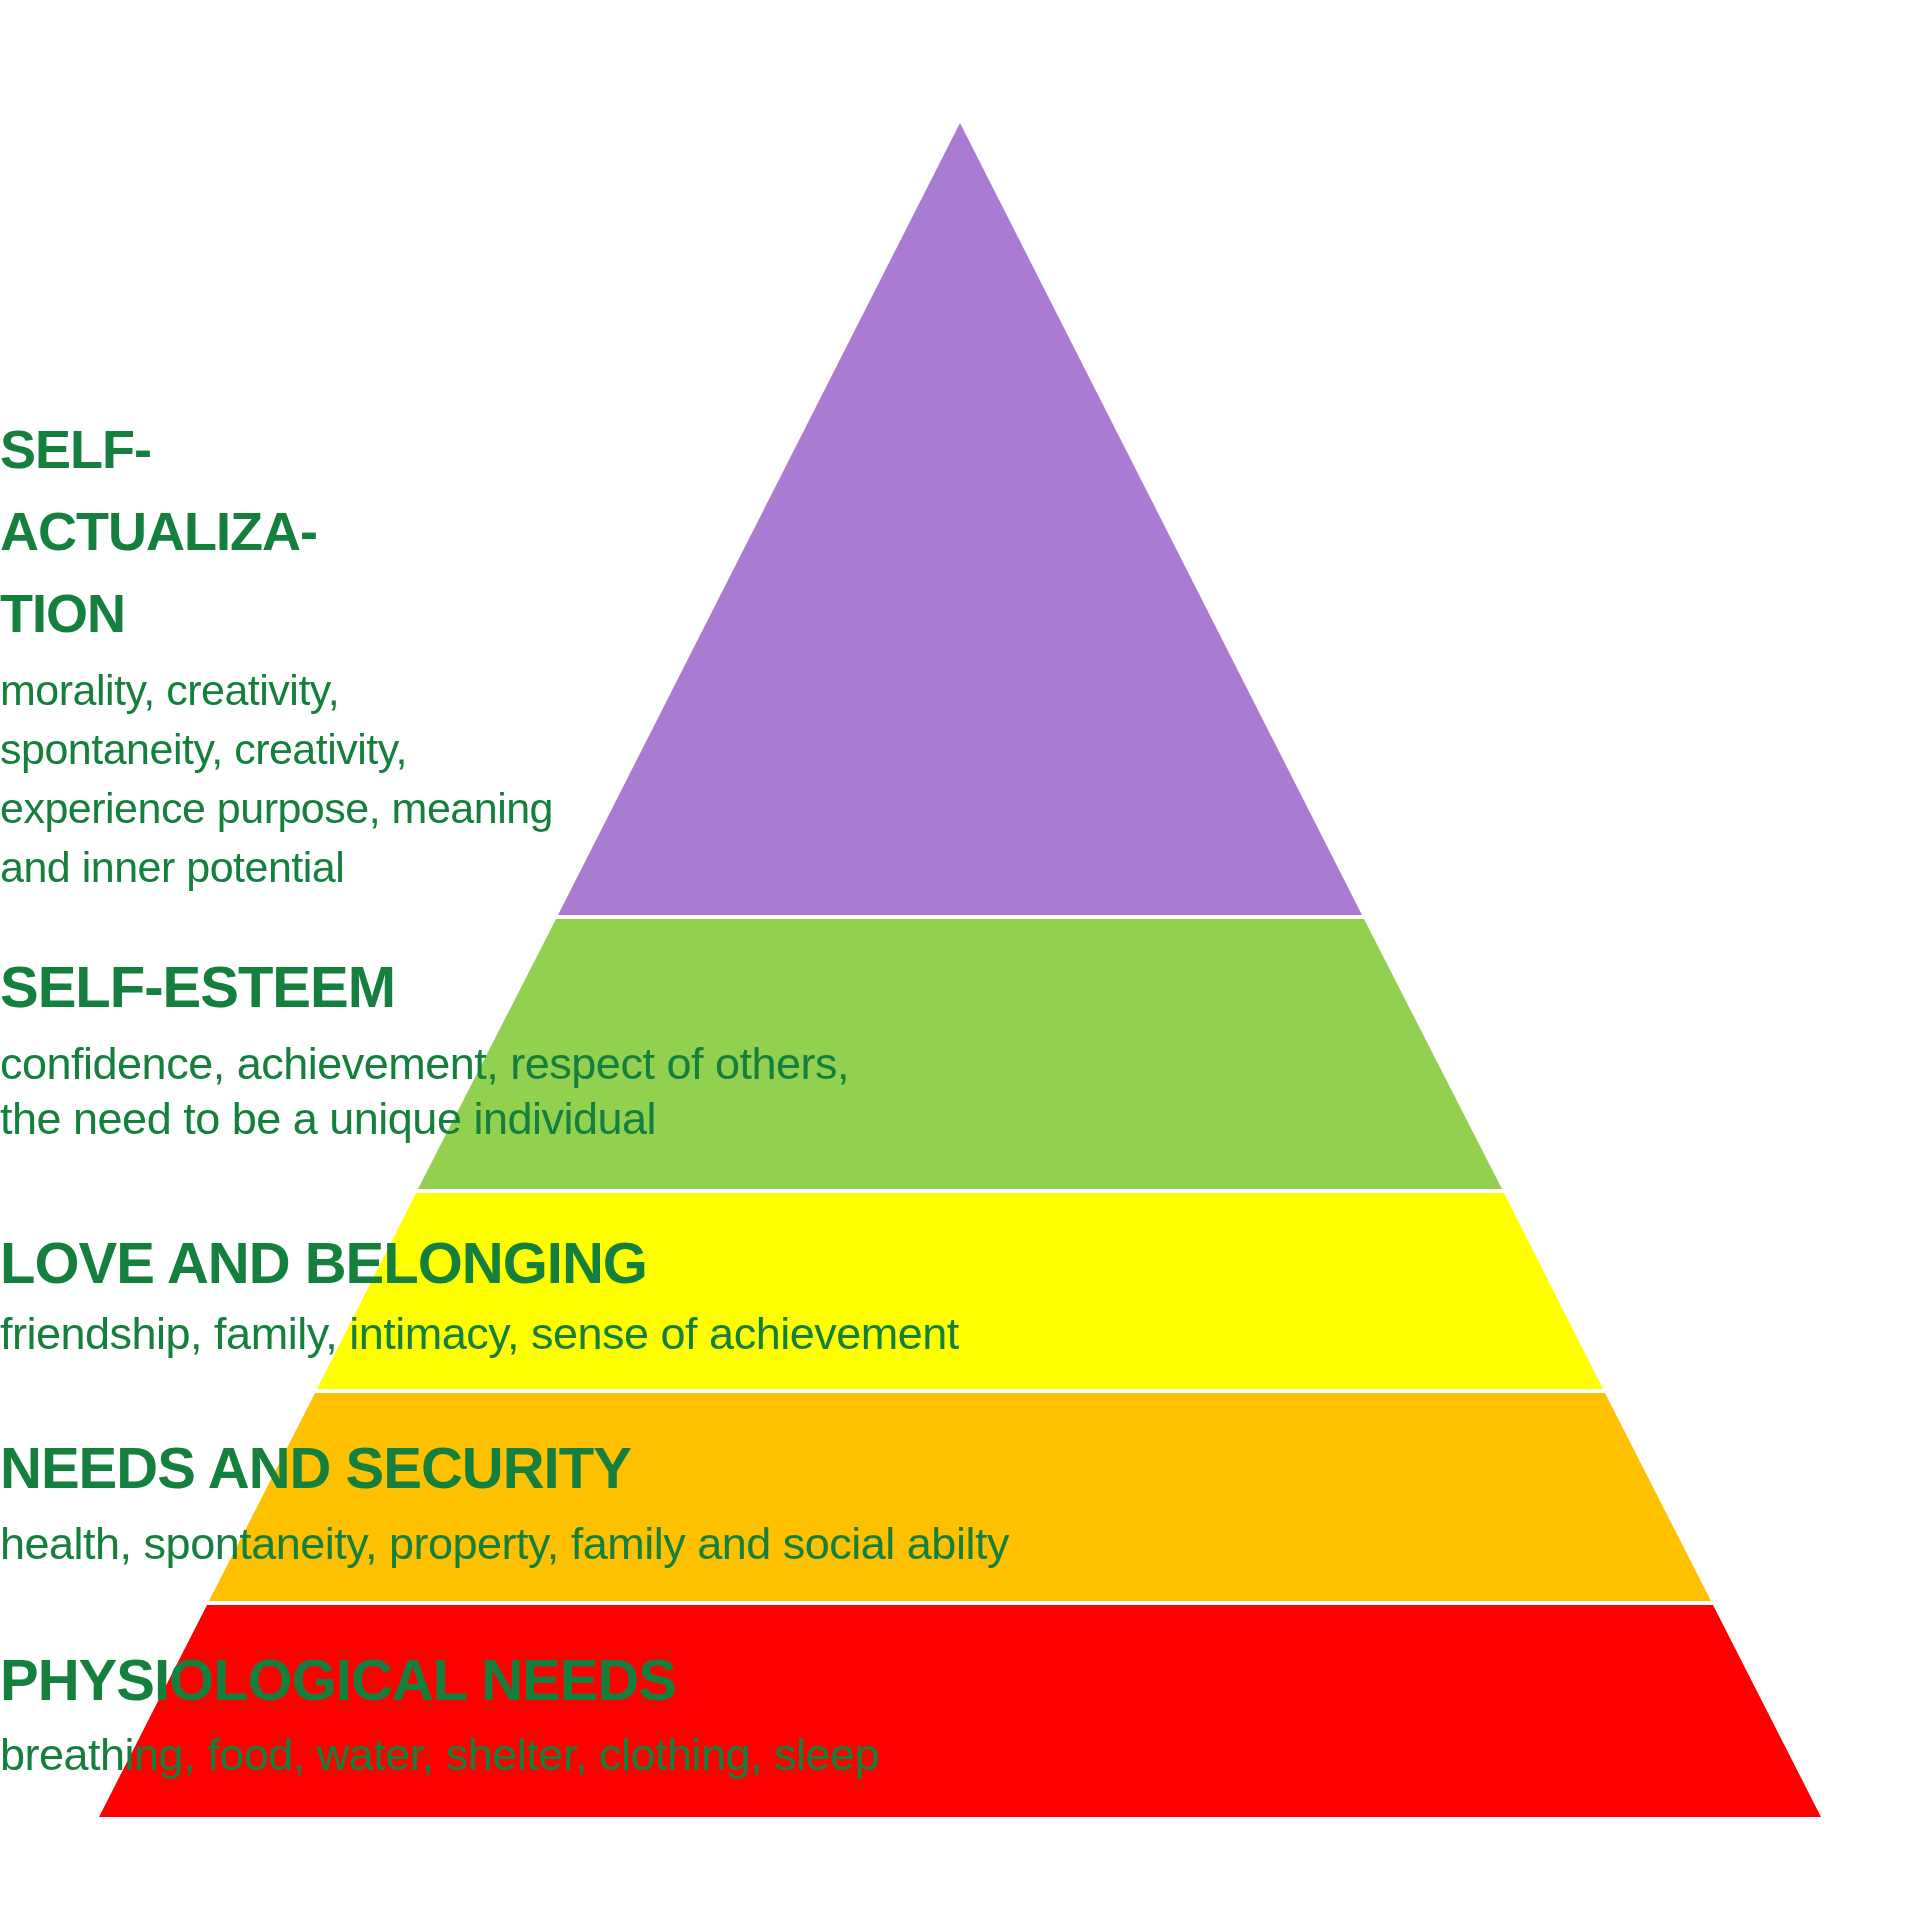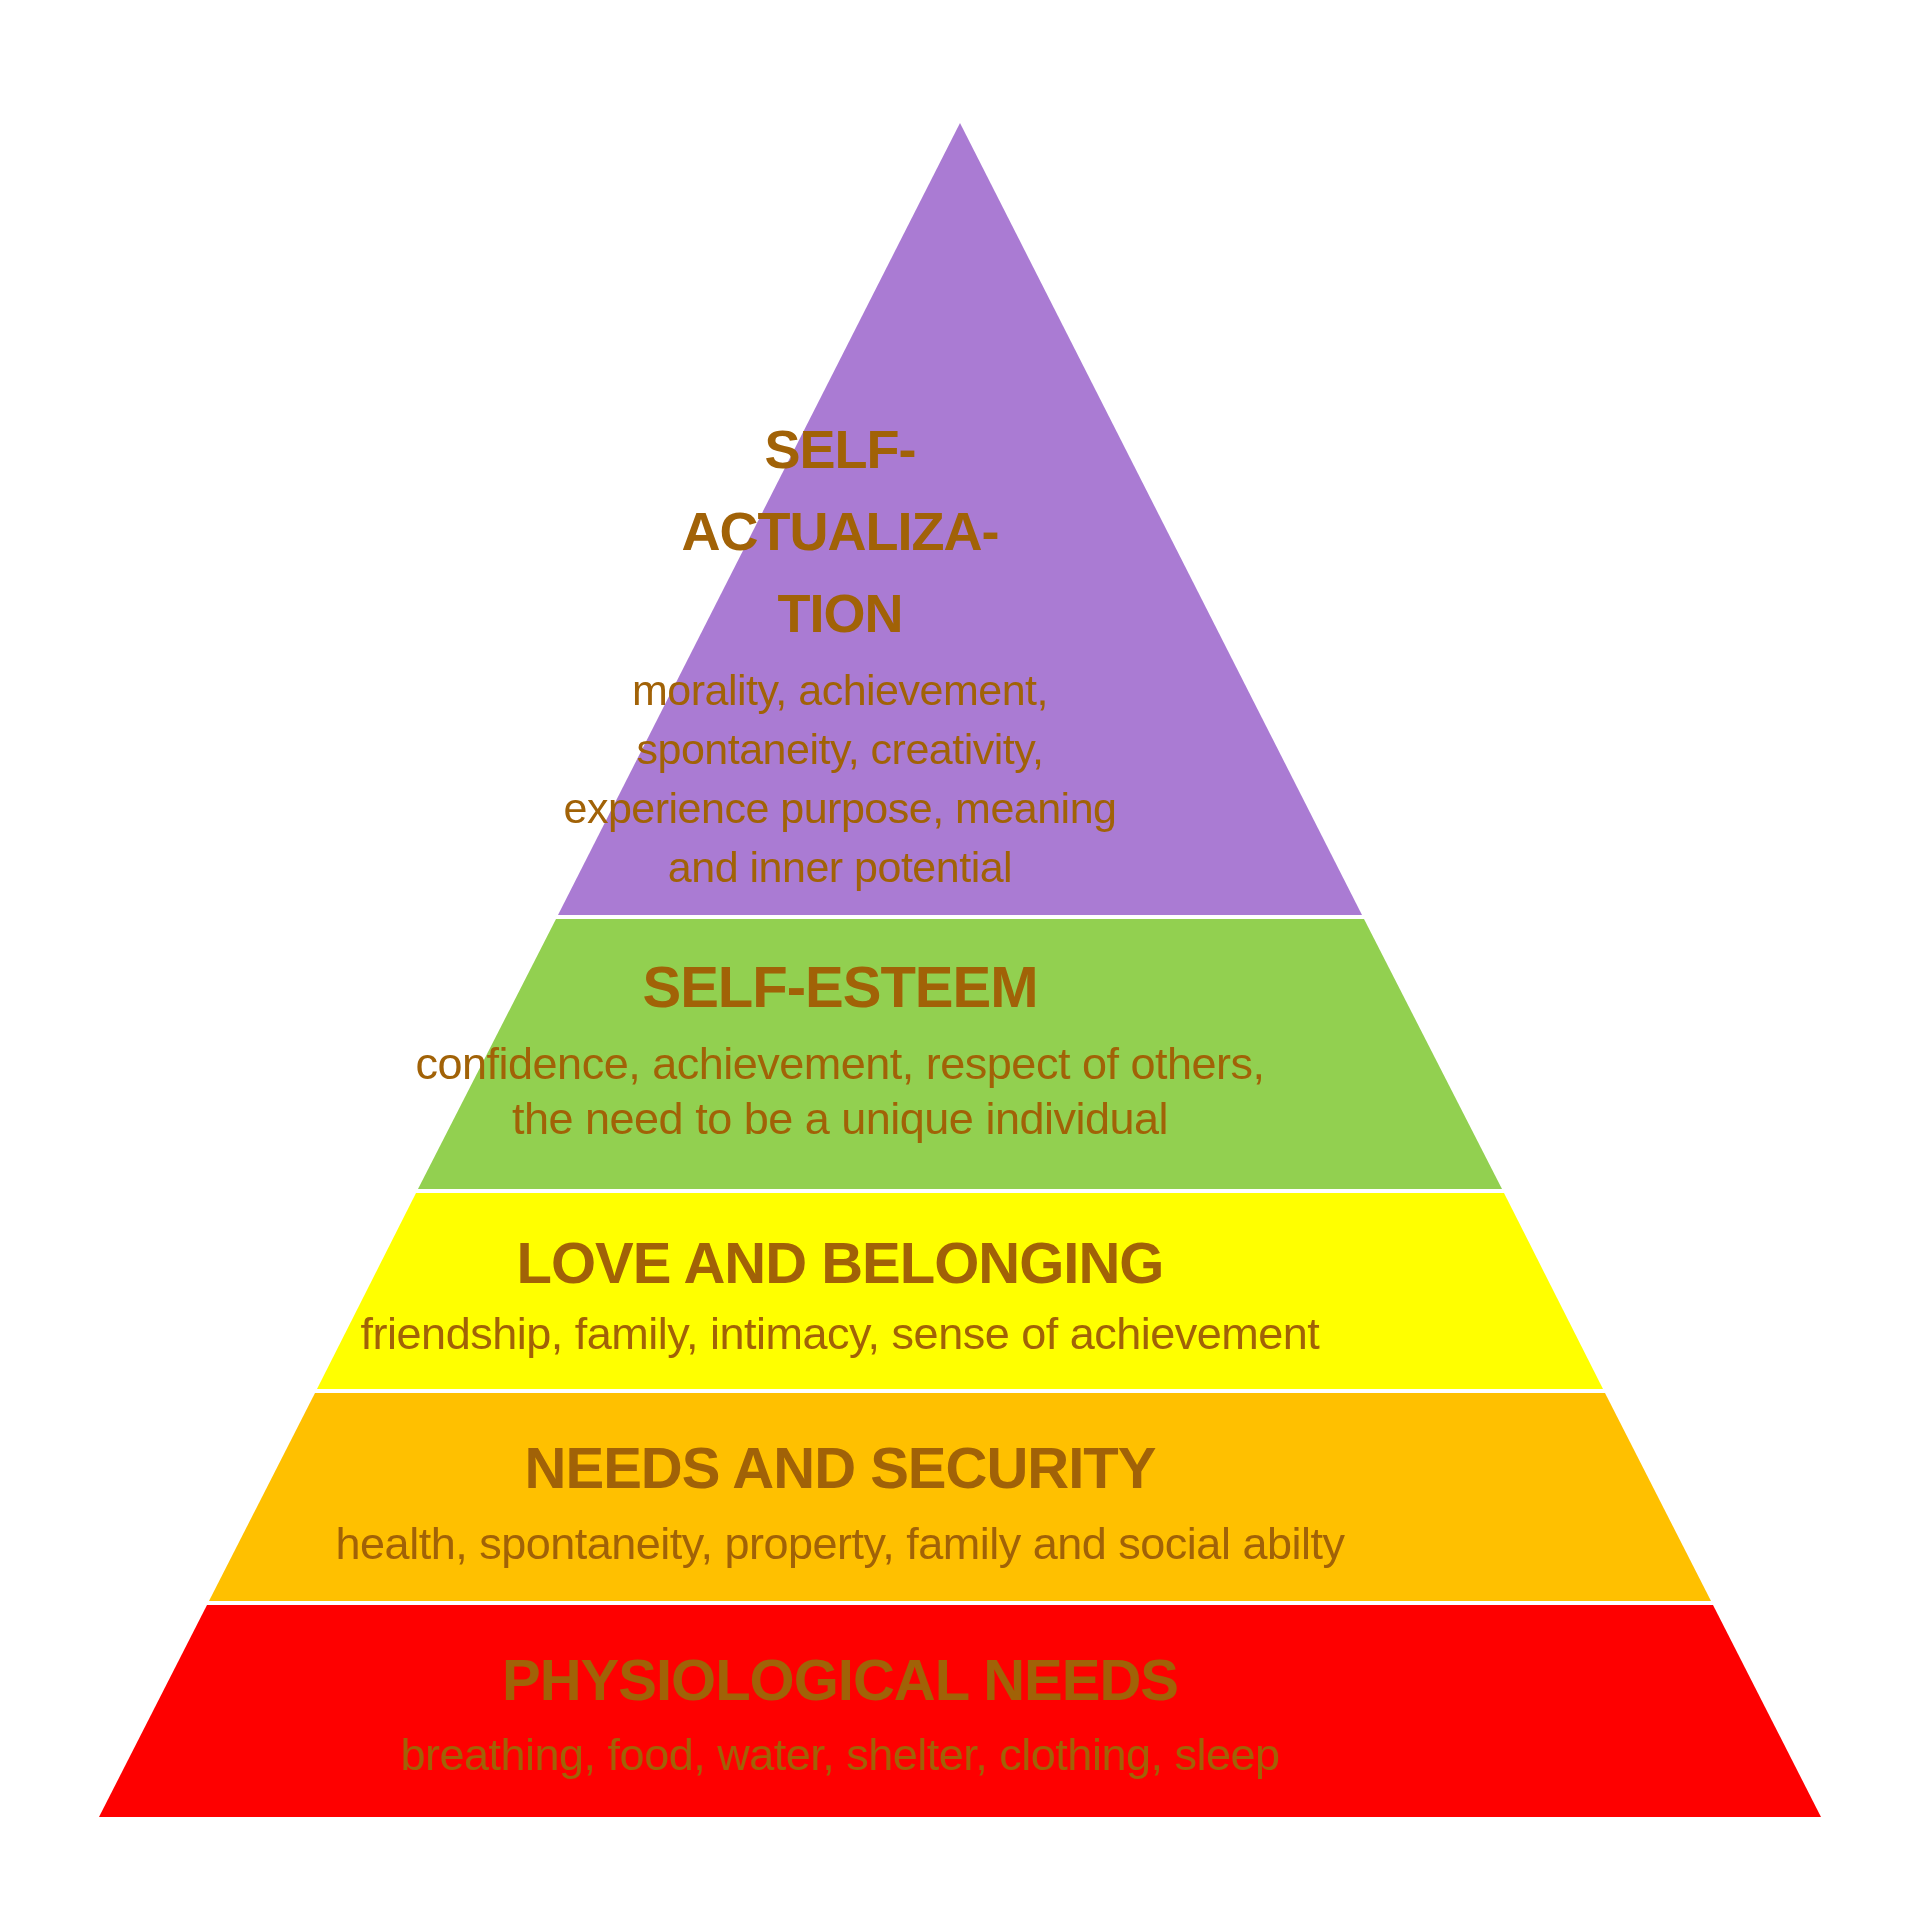--- a/index.html
+++ b/index.html
@@ -21,22 +21,22 @@
     position: absolute;
     top: 0;
     left: 0;
     width: 1920px;
     height: 1920px;
   }
   .level-text {
     position: absolute;
     left: 0;
     width: 1680px;
-    text-align: center;
-    color: #a16207;
+    text-align: left;
+    color: #15803d;
     white-space: nowrap;
   }
   .level-title {
     font-weight: 700;
     letter-spacing: -1px;
   }
   .level-desc {
     font-weight: 400;
     letter-spacing: -0.5px;
   }
@@ -68,21 +68,21 @@
     <polygon points="315,1393 1605,1393 1711,1601 209,1601" fill="#FFC000"></polygon>
     <polygon points="207,1605 1713,1605 1821,1817 99,1817" fill="#FE0000"></polygon>
   </svg>
 
   <div class="level-text level-title t0">
     <div>SELF-</div>
     <div>ACTUALIZA-</div>
     <div>TION</div>
   </div>
   <div class="level-text level-desc d0">
-    <div>morality, achievement,</div>
+    <div>morality, creativity,</div>
     <div>spontaneity, creativity,</div>
     <div>experience purpose, meaning</div>
     <div>and inner potential</div>
   </div>
 
   <div class="level-text level-title t1">
     <div>SELF-ESTEEM</div>
   </div>
   <div class="level-text level-desc d1">
     <div>confidence, achievement, respect of others,</div>

